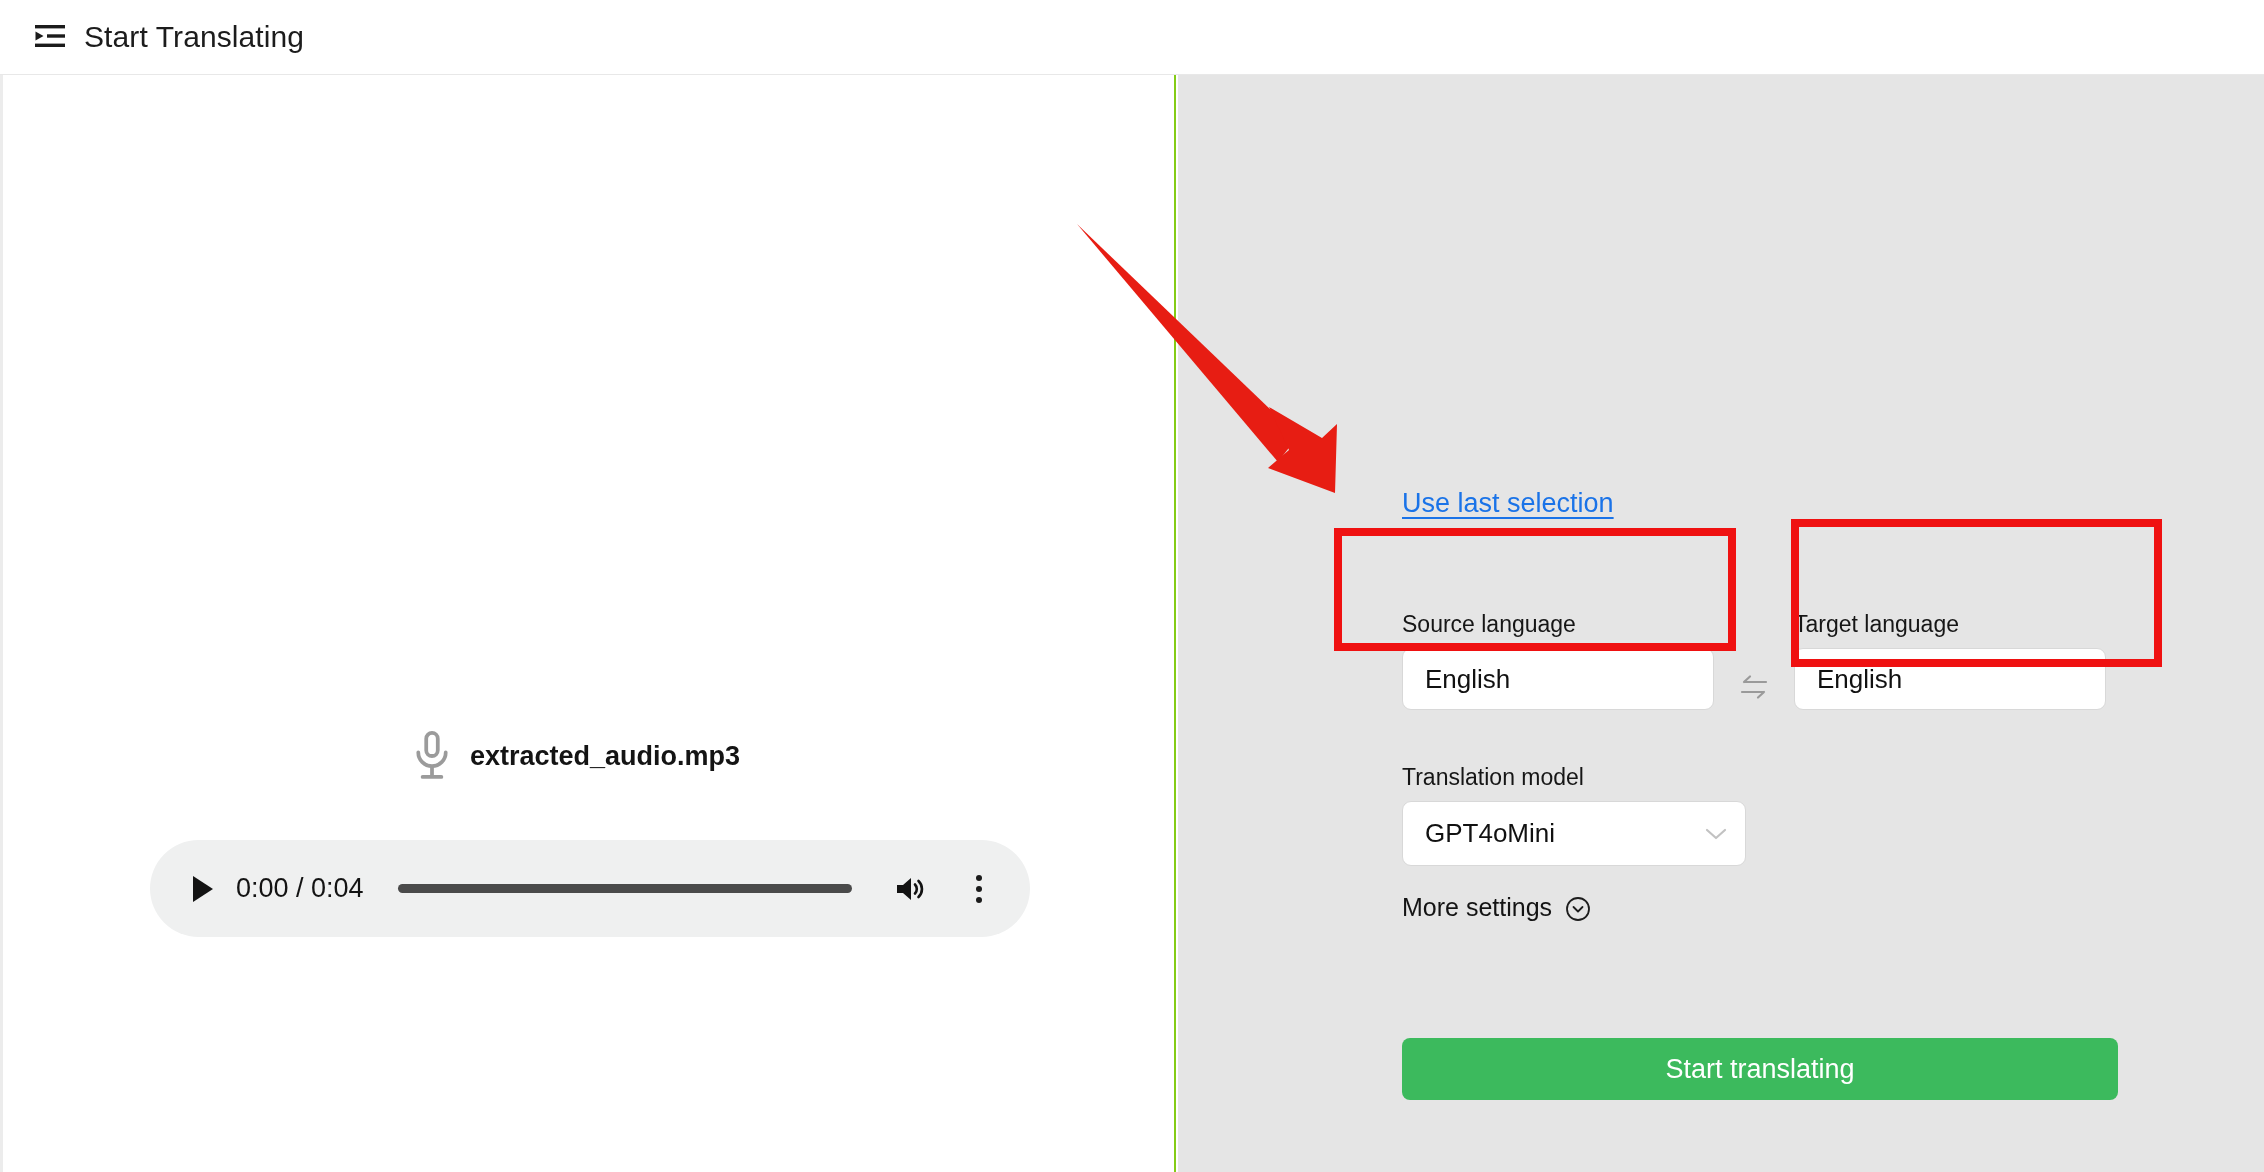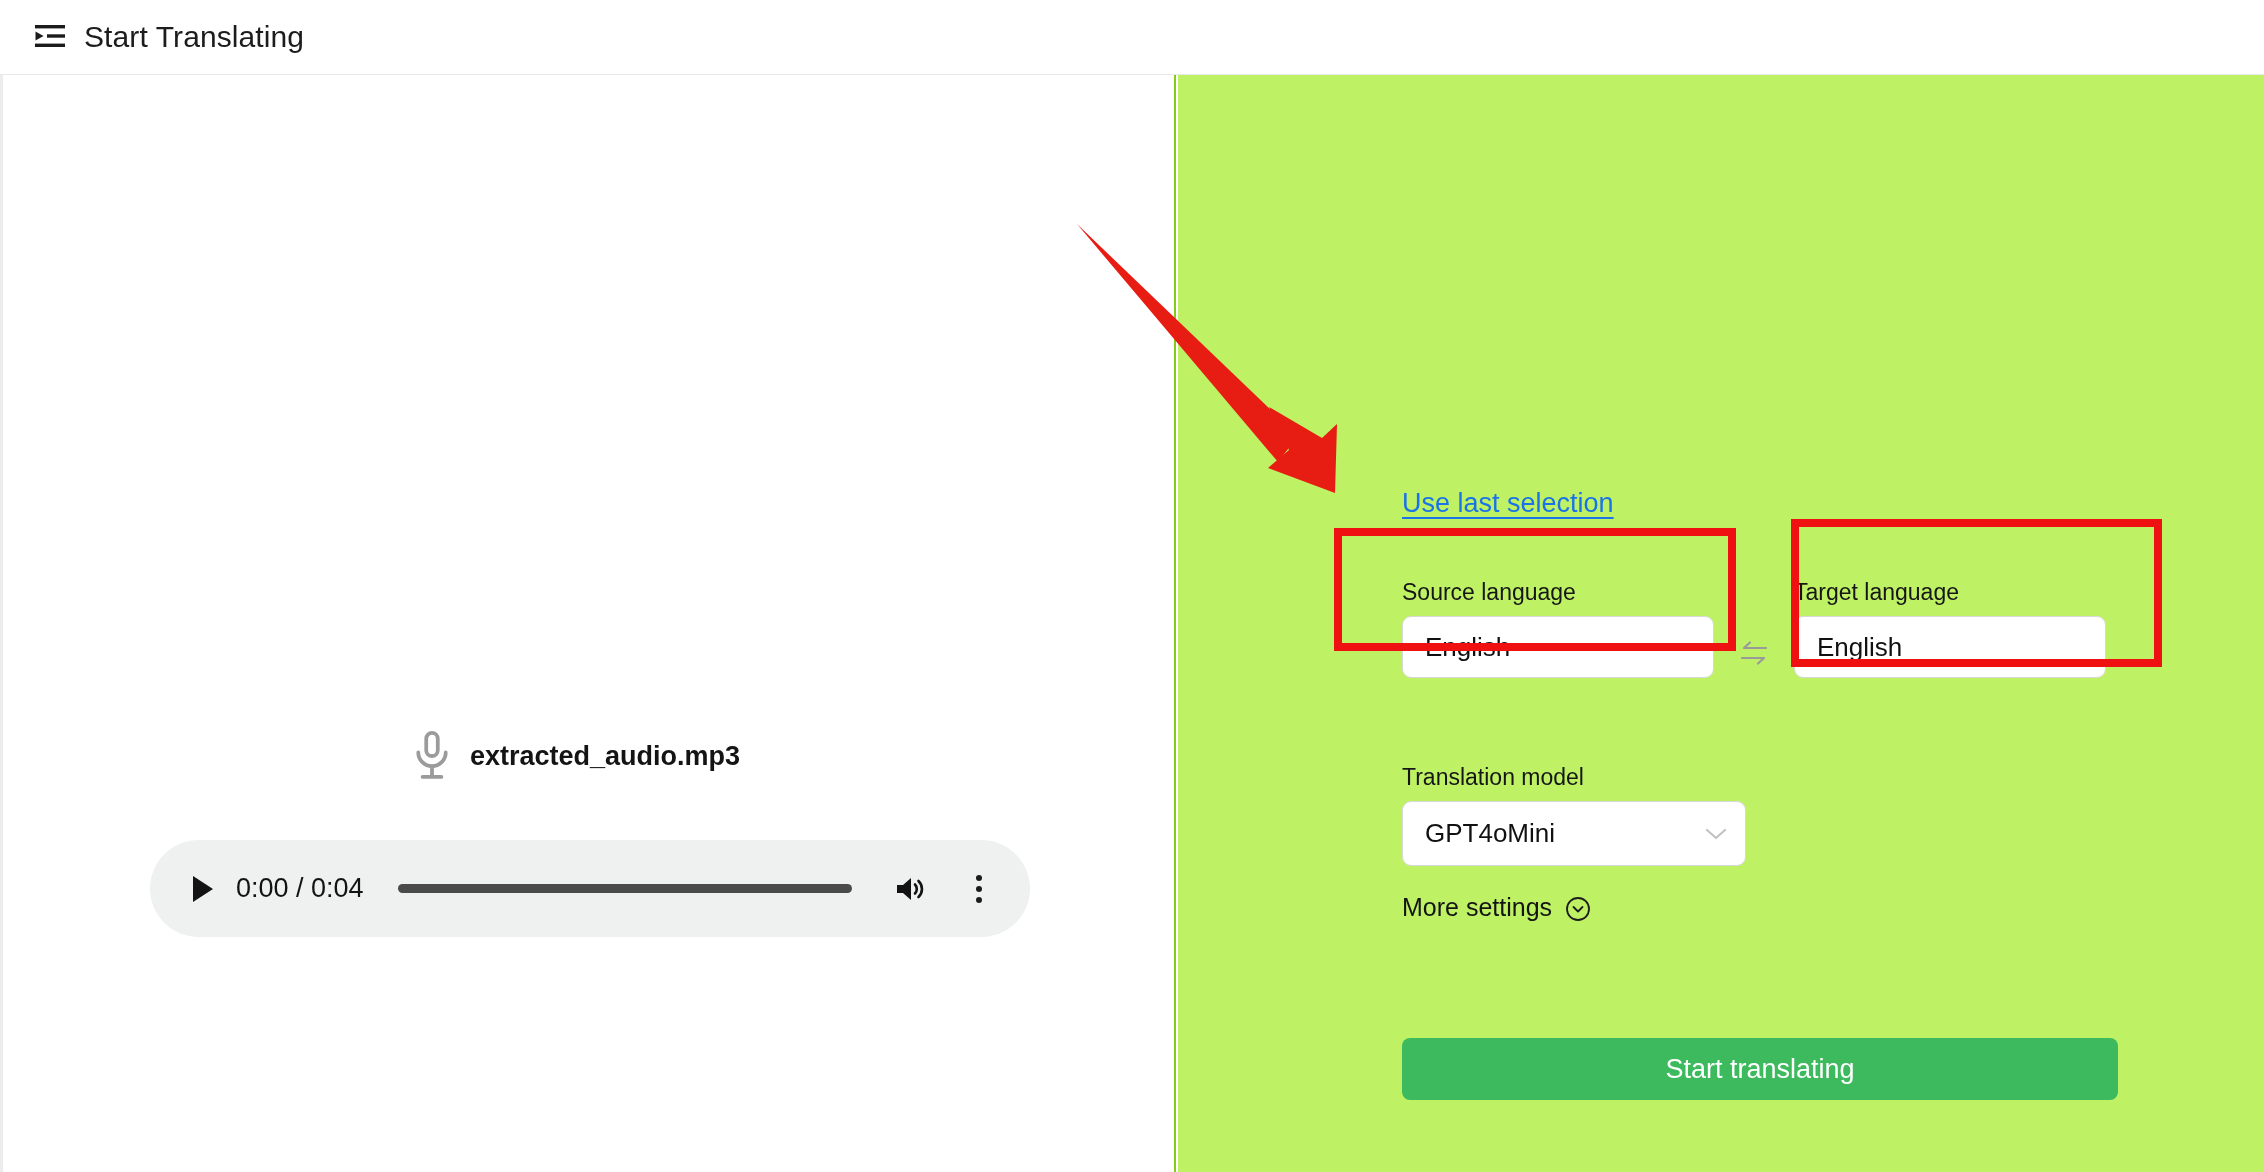--- a/index.html
+++ b/index.html
@@ -64,21 +64,21 @@
     position: absolute;
     left: 0; top: 0;
     width: 3px; height: 1097px;
     background: #ececec;
   }
   .right-pane {
     position: absolute;
     left: 1178px; top: 0;
     width: 1086px;
     height: 1097px;
-    background: #bef264;
+    background: #e5e5e5;
   }
 
   
   .file-row {
     position: absolute;
     left: 410px; top: 655px;
     display: flex;
     align-items: center;
     gap: 16px;
   }
@@ -152,23 +152,23 @@
     font-size: 27px;
     color: #1a73e8;
     text-decoration: underline;
     text-underline-offset: 5px;
     cursor: pointer;
     white-space: nowrap;
   }
 
   .lang-row {
     position: absolute;
-    left: 224px; top: 504px;
-    display: flex;
-    align-items: flex-start;
+    left: 224px; top: 536px;
+    display: flex;
+    align-items: center;
   }
   .lang-field { display: flex; flex-direction: column; }
   .field-label {
     font-size: 23px;
     color: #161616;
     margin-bottom: 10px;
     white-space: nowrap;
   }
   .select-box {
     width: 312px;

